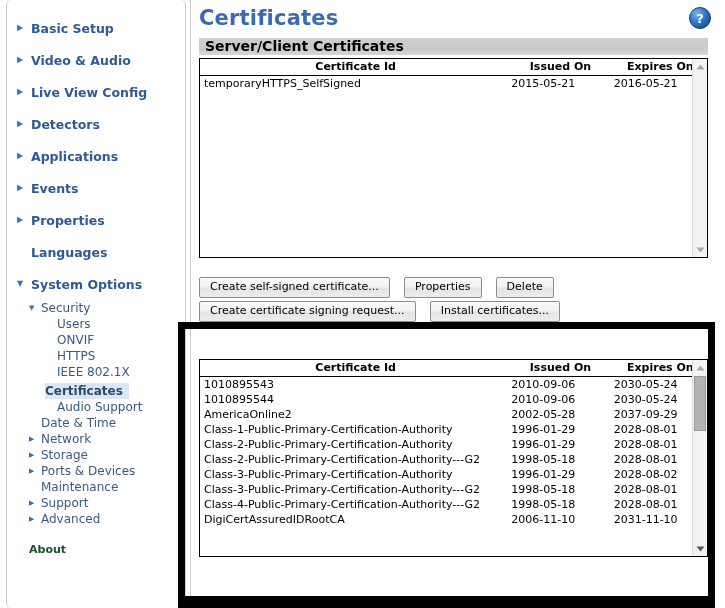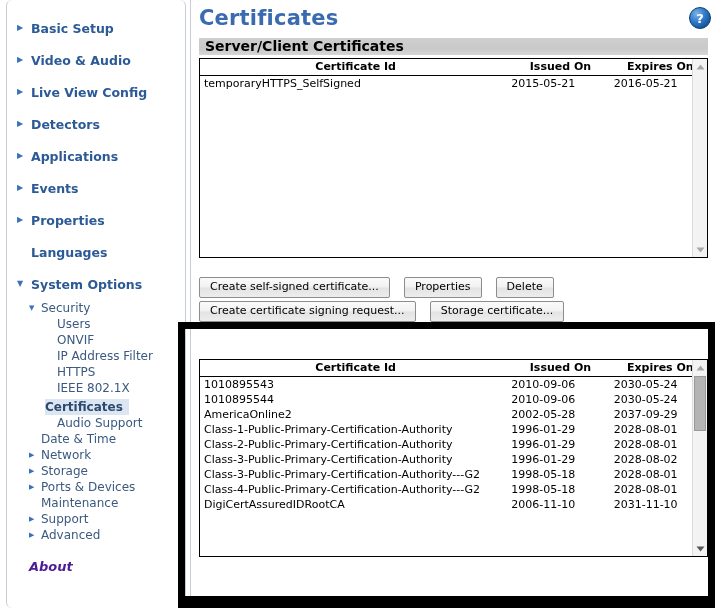--- a/index.html
+++ b/index.html
@@ -75,25 +75,24 @@
     color: #2b4a6e;
     background: #dce6f2;
     display: inline-flex;
     padding-right: 6px;
   }
   .selwrap { padding-left: 38px; }
 
   .nav-about {
     margin-top: 16px;
     padding-left: 22px;
-    font-size: 13px;
-    font-weight: bold;
-    color: #4c1d95;
+    font-size: 11px;
+    font-weight: bold;
+    color: #14532d;
     cursor: default;
-    font-style: italic;
   }
 
   
   #main {
     position: absolute;
     left: 190px; top: 0;
     width: 535px; height: 608px;
     background: #ffffff;
     border-left: 1px solid #c8ccd4;
   }
@@ -278,24 +277,20 @@
         <div class="nav-sub lvl3 no-tri">
           <span class="tri"></span>
           <span>Users</span>
         </div>
         <div class="nav-sub lvl3 no-tri">
           <span class="tri"></span>
           <span>ONVIF</span>
         </div>
         <div class="nav-sub lvl3 no-tri">
           <span class="tri"></span>
-          <span>IP Address Filter</span>
-        </div>
-        <div class="nav-sub lvl3 no-tri">
-          <span class="tri"></span>
           <span>HTTPS</span>
         </div>
         <div class="nav-sub lvl3 no-tri">
           <span class="tri"></span>
           <span>IEEE 802.1X</span>
         </div>
         <div class="selwrap"><span class="nav-sub selected no-tri">
             <span>Certificates</span>
           </span></div>
         <div class="nav-sub lvl3 no-tri">
@@ -390,21 +385,21 @@
     </div>
 
     <div class="btnrow" style="top:275px;">
       <button class="btn">Create self-signed certificate...</button>
       <button class="btn">Properties</button>
       <button class="btn">Delete</button>
     </div>
 
     <div class="btnrow" style="top:299px;">
       <button class="btn">Create certificate signing request...</button>
-      <button class="btn">Storage certificate...</button>
+      <button class="btn">Install certificates...</button>
     </div>
 
 
     <div class="listbox" id="ca-listbox" style="top:359px; height:198px;">
       <table class="certtbl">
         <thead>
           <tr>
             <th class="col-id">Certificate Id</th>
             <th class="col-iss">Issued On</th>
             <th class="col-exp">Expires On</th>
@@ -430,20 +425,25 @@
               <td class="col-id">Class-1-Public-Primary-Certification-Authority</td>
               <td class="col-iss">1996-01-29</td>
               <td class="col-exp">2028-08-01</td>
             </tr>
             <tr>
               <td class="col-id">Class-2-Public-Primary-Certification-Authority</td>
               <td class="col-iss">1996-01-29</td>
               <td class="col-exp">2028-08-01</td>
             </tr>
             <tr>
+              <td class="col-id">Class-2-Public-Primary-Certification-Authority---G2</td>
+              <td class="col-iss">1998-05-18</td>
+              <td class="col-exp">2028-08-01</td>
+            </tr>
+            <tr>
               <td class="col-id">Class-3-Public-Primary-Certification-Authority</td>
               <td class="col-iss">1996-01-29</td>
               <td class="col-exp">2028-08-02</td>
             </tr>
             <tr>
               <td class="col-id">Class-3-Public-Primary-Certification-Authority---G2</td>
               <td class="col-iss">1998-05-18</td>
               <td class="col-exp">2028-08-01</td>
             </tr>
             <tr>

